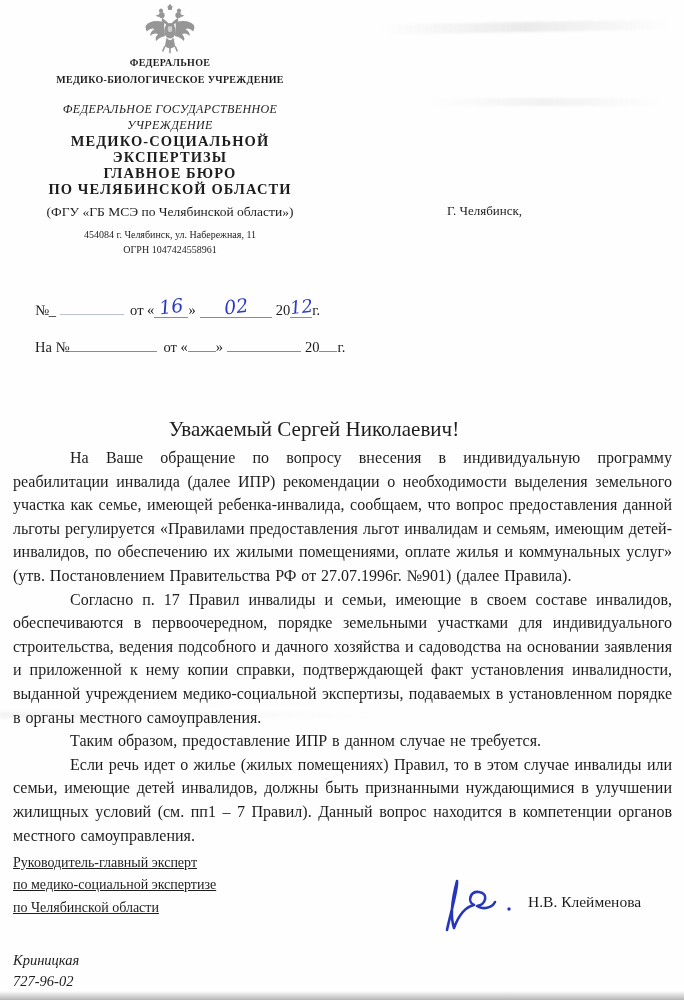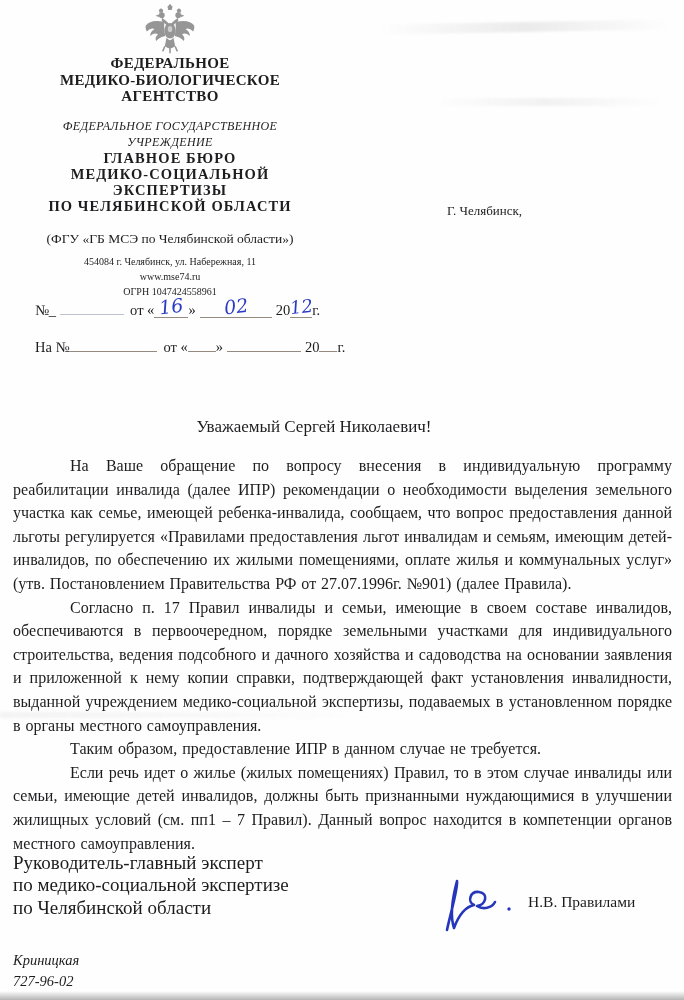--- a/index.html
+++ b/index.html
@@ -6,52 +6,52 @@
   .page{
     position:relative;width:684px;height:1000px;margin:0 auto;
     background:#fefefe;overflow:hidden;
     font-family:"Liberation Serif","DejaVu Serif",serif;
     color:#1d1d1f;
   }
   
   .lh-col{position:absolute;left:20px;top:4px;width:300px;text-align:center;}
   .emblem{height:50px;margin-bottom:1px;}
   .emblem svg{filter:blur(.3px);opacity:.92;}
-  .agency-line{font-weight:bold;font-size:15px;line-height:16.5px;letter-spacing:.3px;}
+  .agency-line{font-weight:bold;font-size:10px;line-height:16.5px;letter-spacing:.3px;}
   .org-block{margin-top:13px;}
   .org-plain{font-size:12px;line-height:16px;letter-spacing:.4px;font-style:italic;}
   .org-bold{font-weight:bold;font-size:14.5px;line-height:16px;letter-spacing:1.1px;}
-  .org-short{font-size:13.5px;line-height:16px;margin-top:17px;}
+  .org-short{font-size:13.5px;line-height:16px;margin-top:7px;}
   .contacts{margin-top:7px;}
   .contact-line{font-size:10px;line-height:15.4px;}
   
   .city{position:absolute;left:447px;top:203px;font-size:13px;}
   .refline{position:absolute;left:35px;font-size:14.5px;white-space:nowrap;}
   .ref1{top:299px;}
   .ref2{top:336px;}
   .blk{display:inline-block;border-bottom:1px solid #958a80;height:15px;
        text-align:center;vertical-align:baseline;position:relative;}
   .blk.faint{border-bottom-color:#bcc3cf;}
   .hand{
     font-style:italic;color:#2b3ac4;font-size:19px;line-height:10px;
     display:inline-block;transform:rotate(-7deg);position:relative;top:-2px;
     font-family:"DejaVu Serif",serif;
   }
   .lbl{display:inline-block;}
   
   .salutation{position:absolute;left:0;top:417px;width:628px;text-align:center;
-              font-size:17px;}
-  .body-text{position:absolute;left:13px;right:12px;top:446px;margin-top:8px;}
+              font-size:21px;}
+  .body-text{position:absolute;left:13px;right:12px;top:446px;}
   .body-text p{
     margin:0;font-size:16px;line-height:23.6px;text-align:justify;
     text-indent:57px;word-spacing:.06em;
   }
   .body-text b{font-weight:normal;}
   
-  .sig-pos{position:absolute;left:13px;top:852px;font-size:19px;line-height:22.4px;}
+  .sig-pos{position:absolute;left:13px;top:852px;font-size:14px;line-height:22.4px;text-decoration:underline;}
   .sig-scribble{position:absolute;left:437px;top:876px;}
   .sig-name{position:absolute;left:528px;top:893px;font-size:15.5px;}
   
   .executor{position:absolute;left:13px;top:950px;font-size:14.5px;line-height:21px;font-style:italic;}
   
   .smudge1{position:absolute;top:22px;left:380px;width:290px;height:10px;
     background:linear-gradient(90deg,transparent,rgba(120,120,120,.14),transparent);
     transform:rotate(-1deg);filter:blur(1px);}
   .smudge2{position:absolute;top:98px;left:430px;width:230px;height:8px;
     background:linear-gradient(90deg,transparent,rgba(120,120,120,.09),transparent);
@@ -84,32 +84,31 @@
           <ellipse cx="32" cy="31" rx="6.6" ry="9"></ellipse>
           <path d="M25.5 21 Q10 17 4 25 Q3 28 5 32 Q10 27 14 29 Q9 32 9 37 Q14 33 18 35 Q14 39 16 43 Q20 38 26.5 37 Q24.5 29 25.5 21 z"></path>
           <path d="M38.5 21 Q54 17 60 25 Q61 28 59 32 Q54 27 50 29 Q55 32 55 37 Q50 33 46 35 Q50 39 48 43 Q44 38 37.5 37 Q39.5 29 38.5 21 z"></path>
           <path d="M28 39 Q32 45 36 39 L38 49 Q32 54 26 49 z"></path>
           <path d="M26 49 L23.5 55 M32 51 L32 57 M38 49 L40.5 55" stroke="#8e8e8e" stroke-width="1.8" fill="none"></path>
           <ellipse cx="32" cy="29" rx="2.6" ry="3.6" fill="#c9c9c9"></ellipse>
         </g>
       </svg>
     </div>
     <div class="agency-line">ФЕДЕРАЛЬНОЕ</div>
-    <div class="agency-line">МЕДИКО-БИОЛОГИЧЕСКОЕ АГЕНТСТВО</div>
+    <div class="agency-line">МЕДИКО-БИОЛОГИЧЕСКОЕ УЧРЕЖДЕНИЕ</div>
     <div class="org-block">
       <div class="org-plain">ФЕДЕРАЛЬНОЕ ГОСУДАРСТВЕННОЕ</div>
       <div class="org-plain">УЧРЕЖДЕНИЕ</div>
+      <div class="org-bold">МЕДИКО-СОЦИАЛЬНОЙ ЭКСПЕРТИЗЫ</div>
       <div class="org-bold">ГЛАВНОЕ БЮРО</div>
-      <div class="org-bold">МЕДИКО-СОЦИАЛЬНОЙ ЭКСПЕРТИЗЫ</div>
       <div class="org-bold">ПО ЧЕЛЯБИНСКОЙ ОБЛАСТИ</div>
       <div class="org-short">(ФГУ «ГБ МСЭ по Челябинской области»)</div>
     </div>
     <div class="contacts">
       <div class="contact-line">454084 г. Челябинск, ул. Набережная, 11</div>
-      <div class="contact-line">www.mse74.ru</div>
       <div class="contact-line">ОГРН 1047424558961</div>
     </div>
   </div>
 
   <div class="city">Г. Челябинск,</div>
 
   <div class="refline ref1">
     <span class="lbl">№_</span><span class="blk faint" style="width:64px;margin:0 6px 0 4px;"></span><span class="lbl">от «</span><span class="blk" style="width:34px;"><span class="hand">16</span></span><span class="lbl">»</span><span class="blk" style="width:72px;margin:0 4px;"><span class="hand">02</span></span><span class="lbl">20</span><span class="blk" style="width:22px;"><span class="hand" style="font-size:18px;">12</span></span><span class="lbl">г.</span>
   </div>
 
@@ -132,21 +131,21 @@
     <div>по Челябинской области</div>
   </div>
 
   <div class="sig-scribble">
     <svg width="100" height="62" viewBox="0 0 100 62">
       <path d="M10 54 C14 35 21 13 20 5 C17 16 12 37 17 52 C21 41 28 31 37 29 C30 26 33 15 42 16 C52 17 49 29 40 30 C46 34 55 32 58 26" fill="none" stroke="#2636bb" stroke-width="2.6" stroke-linecap="round" stroke-linejoin="round"></path>
       <circle cx="72" cy="33" r="1.7" fill="#2636bb"></circle>
     </svg>
   </div>
 
-  <div class="sig-name">Н.В. Правилами</div>
+  <div class="sig-name">Н.В. Клейменова</div>
 
   <div class="executor">
     <div>Криницкая</div>
     <div>727-96-02</div>
   </div>
 
   <div class="smudge1"></div>
   <div class="smudge2"></div>
   <div class="crease"></div>
   <div class="bottom-shadow"></div>

